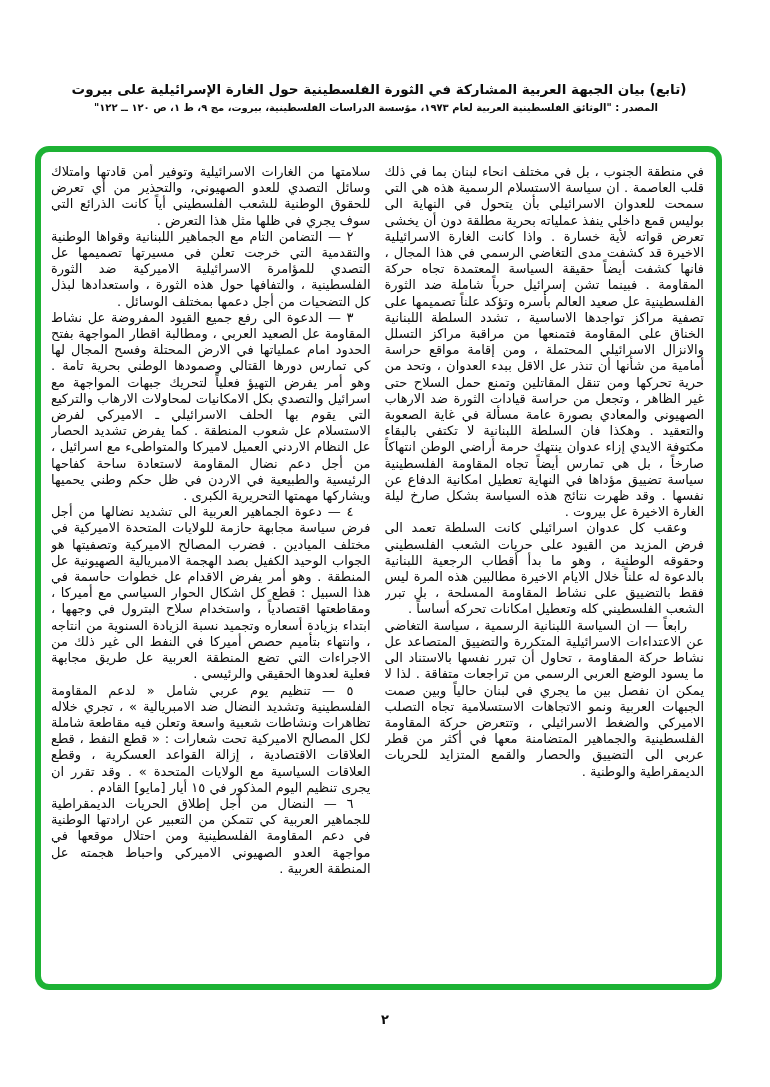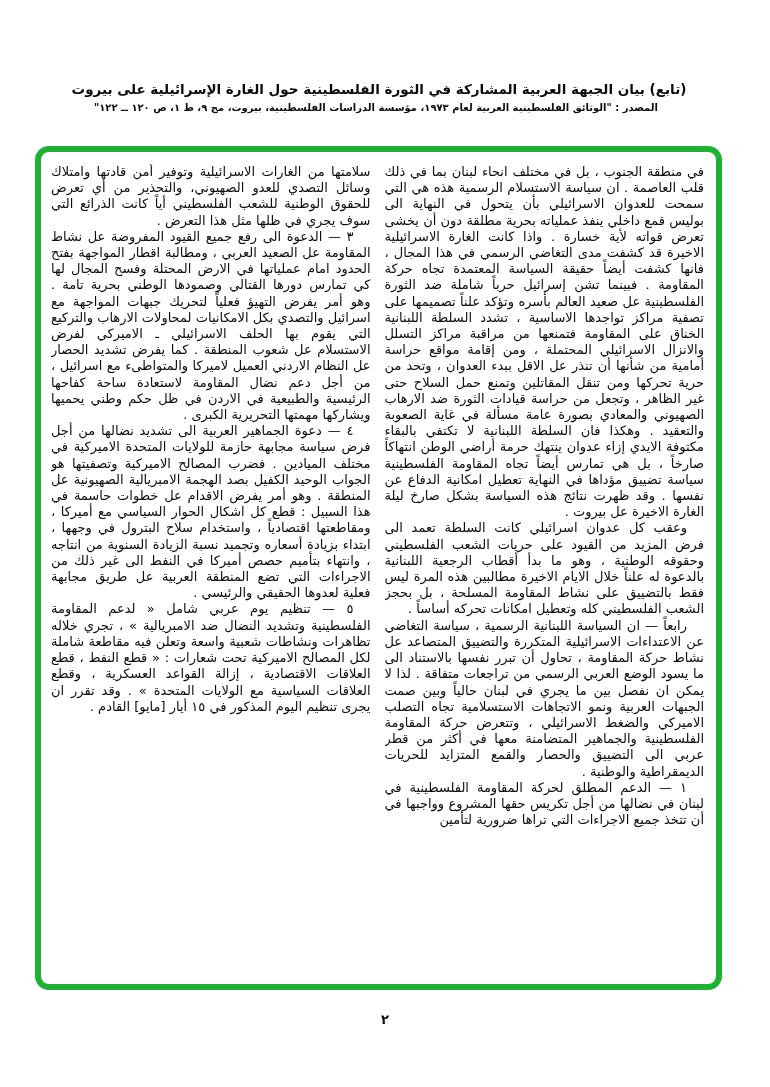--- a/index.html
+++ b/index.html
@@ -95,30 +95,31 @@
   <header class="doc-header">
     <h1 class="doc-title">(تابع) بيان الجبهة العربية المشاركة في الثورة الفلسطينية حول الغارة الإسرائيلية على بيروت</h1>
     <div class="doc-source">المصدر : "الوثائق الفلسطينية العربية لعام ١٩٧٣، مؤسسة الدراسات الفلسطينية، بيروت، مج ٩، ط ١، ص ١٢٠ ــ ١٢٢"</div>
   </header>
 
   <div class="frame">
     <div class="columns">
 
       <div class="col">
         <p>في منطقة الجنوب ، بل في مختلف انحاء لبنان بما في ذلك قلب العاصمة . ان سياسة الاستسلام الرسمية هذه هي التي سمحت للعدوان الاسرائيلي بأن يتحول في النهاية الى بوليس قمع داخلي ينفذ عملياته بحرية مطلقة دون أن يخشى تعرض قواته لأية خسارة . واذا كانت الغارة الاسرائيلية الاخيرة قد كشفت مدى التغاضي الرسمي في هذا المجال ، فانها كشفت أيضاً حقيقة السياسة المعتمدة تجاه حركة المقاومة . فبينما تشن إسرائيل حرباً شاملة ضد الثورة الفلسطينية عل صعيد العالم بأسره وتؤكد علناً تصميمها على تصفية مراكز تواجدها الاساسية ، تشدد السلطة اللبنانية الخناق على المقاومة فتمنعها من مراقبة مراكز التسلل والانزال الاسرائيلي المحتملة ، ومن إقامة مواقع حراسة أمامية من شأنها أن تنذر عل الاقل ببدء العدوان ، وتحد من حرية تحركها ومن تنقل المقاتلين وتمنع حمل السلاح حتى غير الظاهر ، وتجعل من حراسة قيادات الثورة ضد الارهاب الصهيوني والمعادي بصورة عامة مسألة في غاية الصعوبة والتعقيد . وهكذا فان السلطة اللبنانية لا تكتفي بالبقاء مكتوفة الايدي إزاء عدوان ينتهك حرمة أراضي الوطن انتهاكاً صارخاً ، بل هي تمارس أيضاً تجاه المقاومة الفلسطينية سياسة تضييق مؤداها في النهاية تعطيل امكانية الدفاع عن نفسها . وقد ظهرت نتائج هذه السياسة بشكل صارخ ليلة الغارة الاخيرة عل بيروت .</p>
-        <p class="ind">وعقب كل عدوان اسرائيلي كانت السلطة تعمد الى فرض المزيد من القيود على حريات الشعب الفلسطيني وحقوقه الوطنية ، وهو ما بدأ أقطاب الرجعية اللبنانية بالدعوة له علناً خلال الايام الاخيرة مطالبين هذه المرة ليس فقط بالتضييق على نشاط المقاومة المسلحة ، بل بحجز الشعب الفلسطيني كله وتعطيل امكانات تحركه أساساً .</p>
+        <p class="ind">وعقب كل عدوان اسرائيلي كانت السلطة تعمد الى فرض المزيد من القيود على حريات الشعب الفلسطيني وحقوقه الوطنية ، وهو ما بدأ أقطاب الرجعية اللبنانية بالدعوة له علناً خلال الايام الاخيرة مطالبين هذه المرة ليس فقط بالتضييق على نشاط المقاومة المسلحة ، بل تبرر الشعب الفلسطيني كله وتعطيل امكانات تحركه أساساً .</p>
         <p class="ind">رابعاً — ان السياسة اللبنانية الرسمية ، سياسة التغاضي عن الاعتداءات الاسرائيلية المتكررة والتضييق المتصاعد عل نشاط حركة المقاومة ، تحاول أن تبرر نفسها بالاستناد الى ما يسود الوضع العربي الرسمي من تراجعات متفاقة . لذا لا يمكن ان نفصل بين ما يجري في لبنان حالياً وبين صمت الجبهات العربية ونمو الاتجاهات الاستسلامية تجاه التصلب الاميركي والضغط الاسرائيلي ، وتتعرض حركة المقاومة الفلسطينية والجماهير المتضامنة معها في أكثر من قطر عربي الى التضييق والحصار والقمع المتزايد للحريات الديمقراطية والوطنية .</p>
-        <p class="ind">١ — الدعم المطلق لحركة المقاومة الفلسطينية في لبنان في نضالها من أجل تكريس حقها المشروع وواجبها في أن تتخذ جميع الاجراءات التي تراها ضرورية لتأمين</p>
       </div>
 
       <div class="col">
         <p>سلامتها من الغارات الاسرائيلية وتوفير أمن قادتها وامتلاك وسائل التصدي للعدو الصهيوني، والتحذير من أي تعرض للحقوق الوطنية للشعب الفلسطيني أياً كانت الذرائع التي سوف يجري في ظلها مثل هذا التعرض .</p>
+        <p class="ind">٢ — التضامن التام مع الجماهير اللبنانية وقواها الوطنية والتقدمية التي خرجت تعلن في مسيرتها تصميمها عل التصدي للمؤامرة الاسرائيلية الاميركية ضد الثورة الفلسطينية ، والتفافها حول هذه الثورة ، واستعدادها لبذل كل التضحيات من أجل دعمها بمختلف الوسائل .</p>
         <p class="ind">٣ — الدعوة الى رفع جميع القيود المفروضة عل نشاط المقاومة عل الصعيد العربي ، ومطالبة اقطار المواجهة بفتح الحدود امام عملياتها في الارض المحتلة وفسح المجال لها كي تمارس دورها القتالي وصمودها الوطني بحرية تامة . وهو أمر يفرض التهيؤ فعلياً لتحريك جبهات المواجهة مع اسرائيل والتصدي بكل الامكانيات لمحاولات الارهاب والتركيع التي يقوم بها الحلف الاسرائيلي ـ الاميركي لفرض الاستسلام عل شعوب المنطقة . كما يفرض تشديد الحصار عل النظام الاردني العميل لاميركا والمتواطىء مع اسرائيل ، من أجل دعم نضال المقاومة لاستعادة ساحة كفاحها الرئيسية والطبيعية في الاردن في ظل حكم وطني يحميها ويشاركها مهمتها التحريرية الكبرى .</p>
         <p class="ind">٤ — دعوة الجماهير العربية الى تشديد نضالها من أجل فرض سياسة مجابهة حازمة للولايات المتحدة الاميركية في مختلف الميادين . فضرب المصالح الاميركية وتصفيتها هو الجواب الوحيد الكفيل بصد الهجمة الامبريالية الصهيونية عل المنطقة . وهو أمر يفرض الاقدام عل خطوات حاسمة في هذا السبيل : قطع كل اشكال الحوار السياسي مع أميركا ، ومقاطعتها اقتصادياً ، واستخدام سلاح البترول في وجهها ، ابتداء بزيادة أسعاره وتجميد نسبة الزيادة السنوية من انتاجه ، وانتهاء بتأميم حصص أميركا في النفط الى غير ذلك من الاجراءات التي تضع المنطقة العربية عل طريق مجابهة فعلية لعدوها الحقيقي والرئيسي .</p>
         <p class="ind">٥ — تنظيم يوم عربي شامل « لدعم المقاومة الفلسطينية وتشديد النضال ضد الامبريالية » ، تجري خلاله تظاهرات ونشاطات شعبية واسعة وتعلن فيه مقاطعة شاملة لكل المصالح الاميركية تحت شعارات : « قطع النفط ، قطع العلاقات الاقتصادية ، إزالة القواعد العسكرية ، وقطع العلاقات السياسية مع الولايات المتحدة » . وقد تقرر ان يجرى تنظيم اليوم المذكور في ١٥ أيار [مايو] القادم .</p>
+        <p class="ind">٦ — النضال من أجل إطلاق الحريات الديمقراطية للجماهير العربية كي تتمكن من التعبير عن ارادتها الوطنية في دعم المقاومة الفلسطينية ومن احتلال موقعها في مواجهة العدو الصهيوني الاميركي واحباط هجمته عل المنطقة العربية .</p>
       </div>
 
     </div>
   </div>
 
   <div class="page-number">٢</div>
 
 </div>
 
 </body></html>

